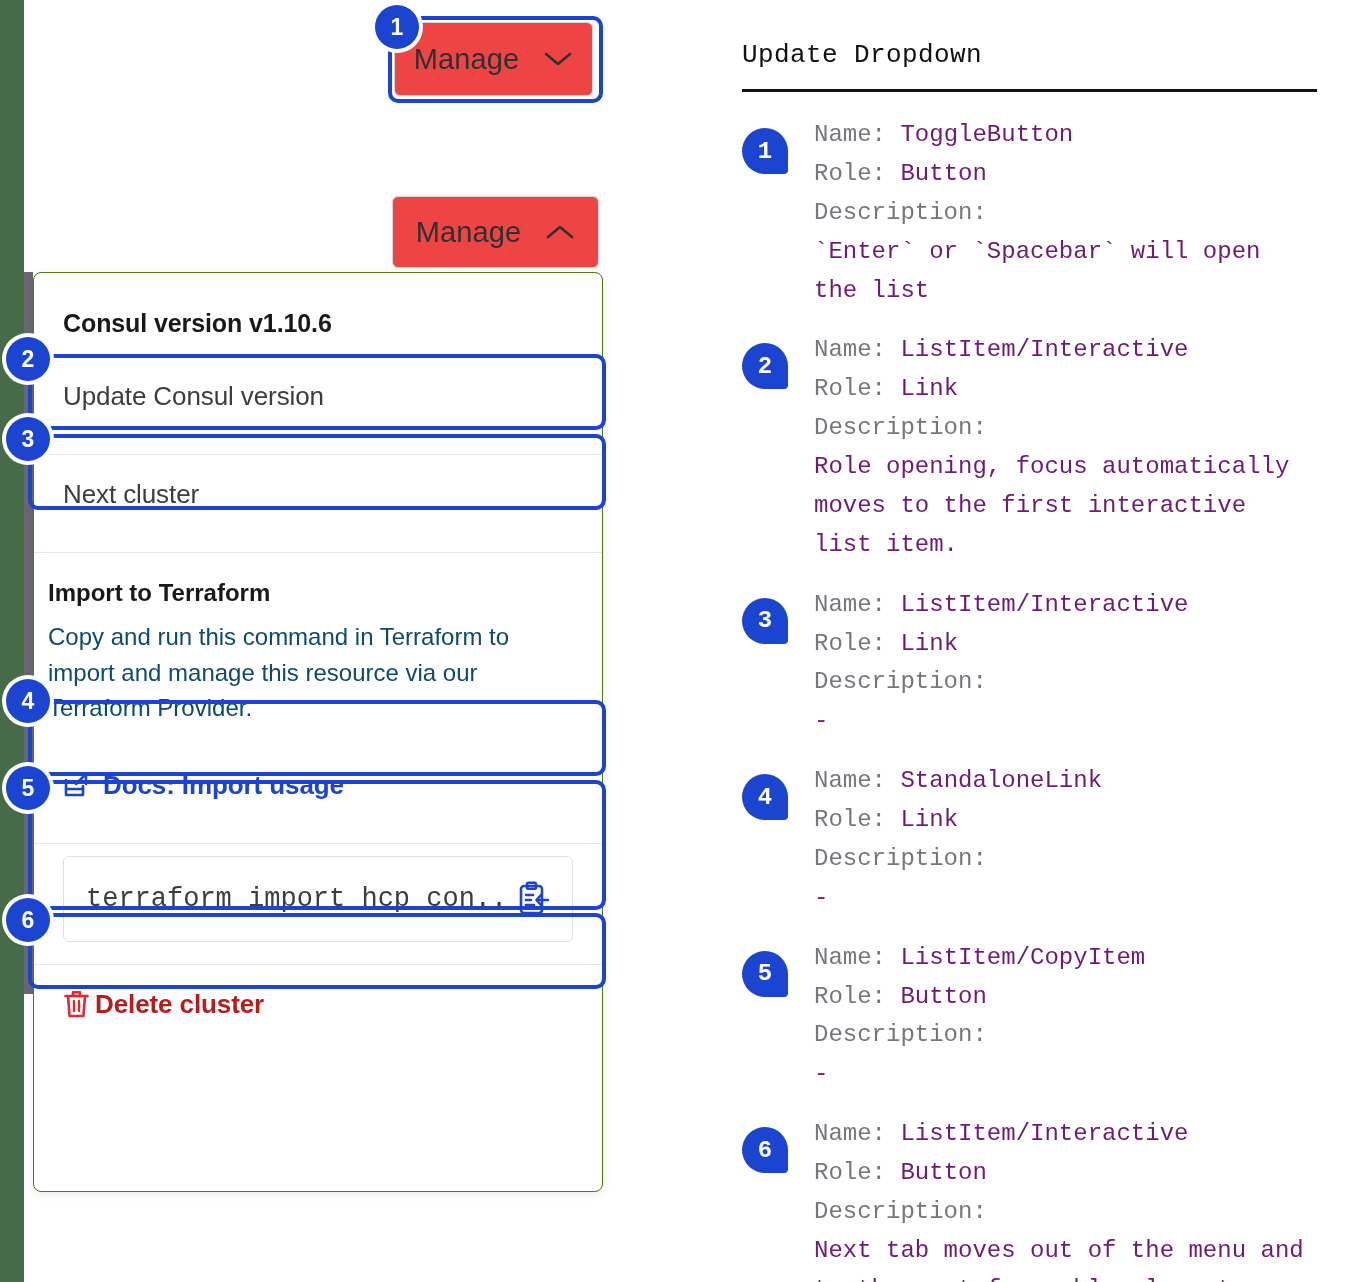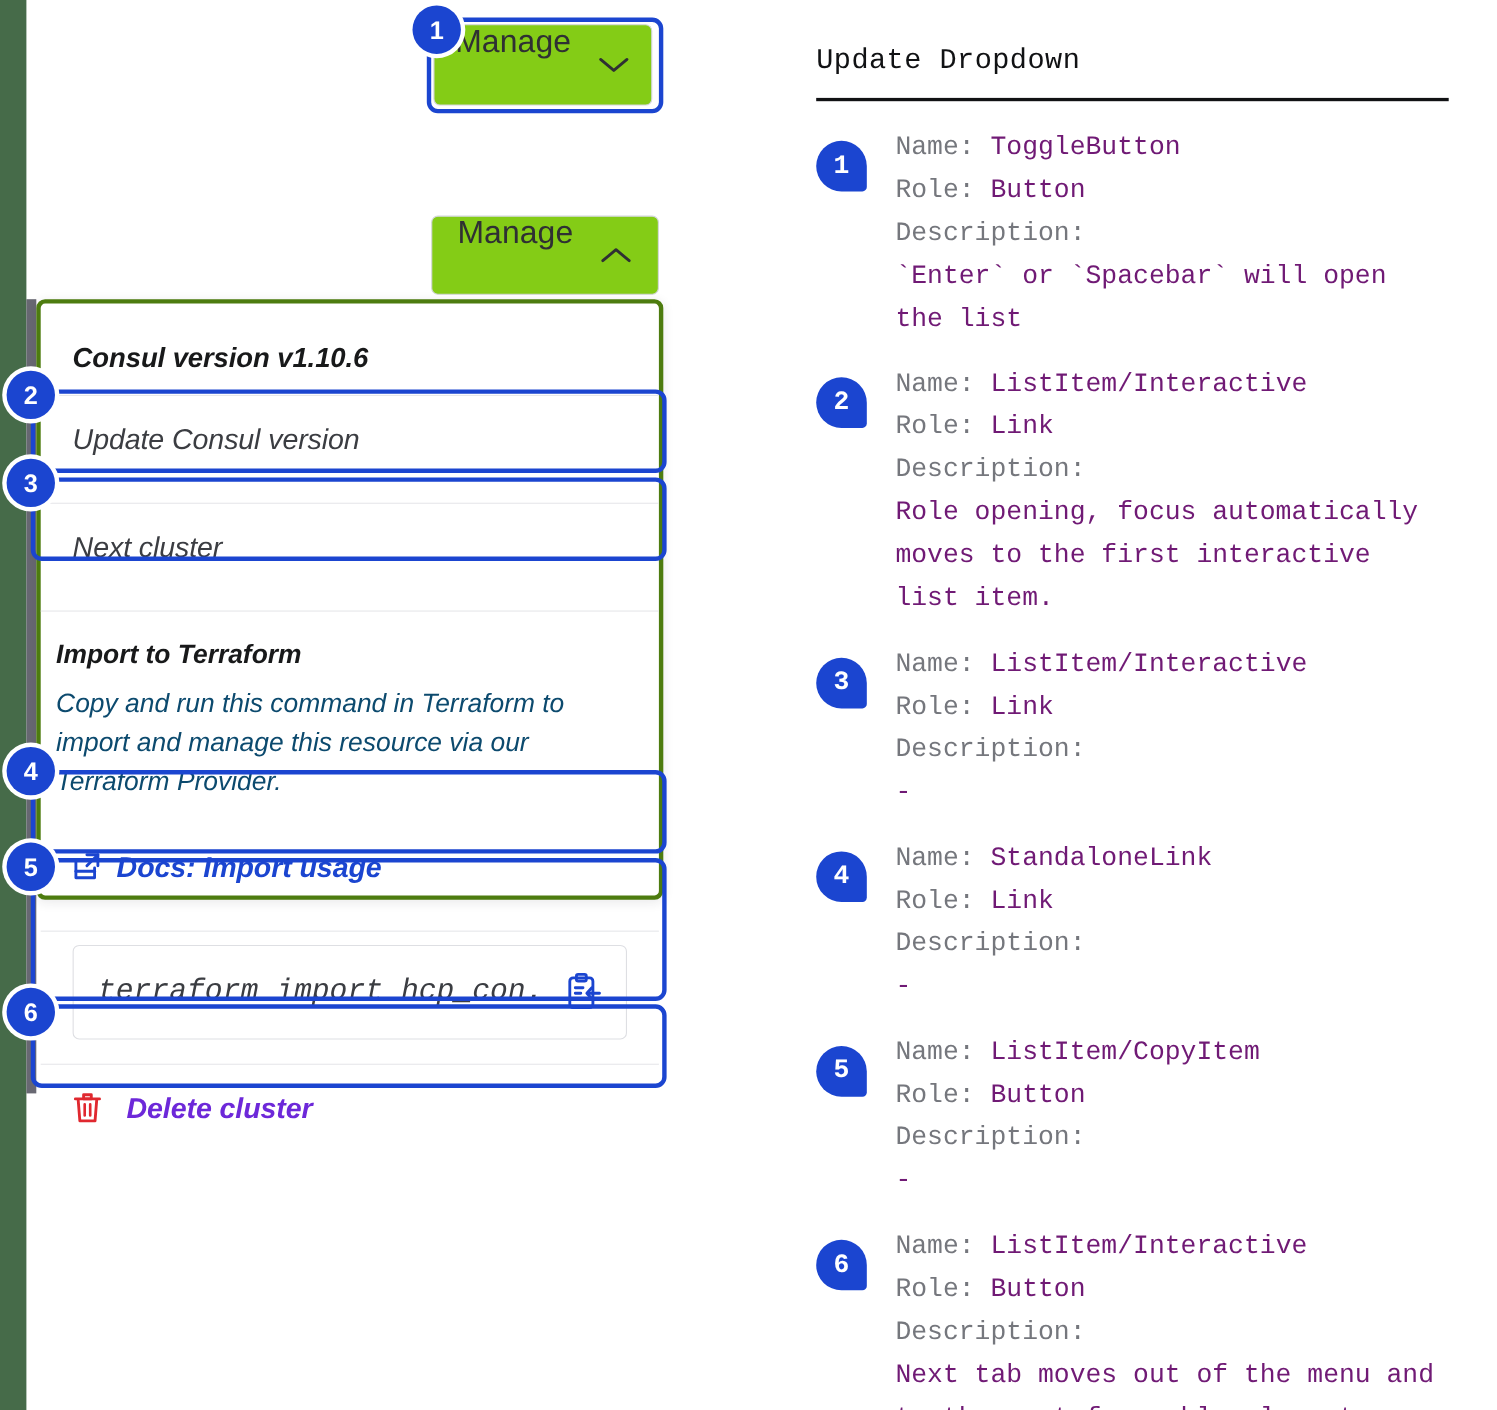--- a/index.html
+++ b/index.html
@@ -39,23 +39,24 @@
     position: absolute;
     left: 0; top: 0;
     width: 700px; height: 1282px;
   }
 
   
   .manage-btn {
     position: absolute;
     box-sizing: border-box;
     display: flex;
+    align-items: center;
     justify-content: center;
     gap: 24px;
-    background: #84cc16;
+    background: #ef4444;
     border: 1px solid #d4d6db;
     border-radius: 6px;
     font-size: 29px;
     color: #2f3033;
     letter-spacing: .1px;
   }
   .manage-btn .label { line-height: 1; }
   .manage-btn .chev { display: flex; align-items: center; }
 
   #manage-top {
@@ -80,27 +81,26 @@
   #hl-3 { left: 28px;  top: 434px; width: 578px; height: 76px; }
   #hl-4 { left: 28px;  top: 700px; width: 578px; height: 76px; }
   #hl-5 { left: 28px;  top: 780px; width: 578px; height: 130px; }
   #hl-6 { left: 28px;  top: 913px; width: 578px; height: 76px; }
 
   
   .dropdown {
     position: absolute;
     left: 33px; top: 272px;
     width: 570px;
-    height: 546px;
+    height: 920px;
     box-sizing: border-box;
     background: #ffffff;
-    border: 4px solid #4d7c0f;
+    border: 1px solid #4d7c0f;
     border-radius: 8px;
     box-shadow: 0 2px 10px rgba(30,30,40,.09);
-    font-style: italic;
   }
   .dd-section-title {
     font-size: 25px;
     font-weight: bold;
     color: #18191a;
     padding: 36px 0 0 29px;
     letter-spacing: -.1px;
   }
   .dd-divider {
     height: 1px;
@@ -111,21 +111,21 @@
     font-size: 26px;
     color: #3b3d42;
     padding: 0 0 0 29px;
     height: 79px;
     display: flex;
     align-items: center;
     letter-spacing: -.1px;
     cursor: pointer;
   }
   .dd-item.link { color: #1b45d0; font-weight: bold; gap: 14px; }
-  .dd-item.danger { color: #6d28d9; font-weight: bold; gap: 22px; }
+  .dd-item.danger { color: #b91c1c; font-weight: bold; gap: 5px; }
 
   .dd-block {
     padding: 26px 44px 20px 14px;
   }
   .dd-block h4 {
     margin: 0 0 12px 0;
     font-size: 24px;
     font-weight: bold;
     color: #18191a;
   }

